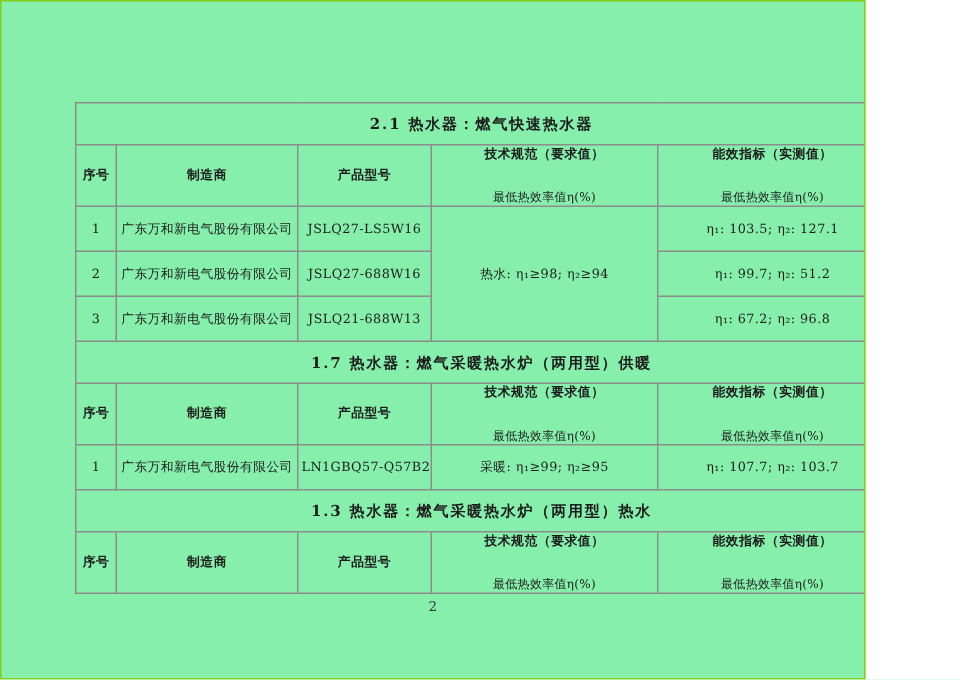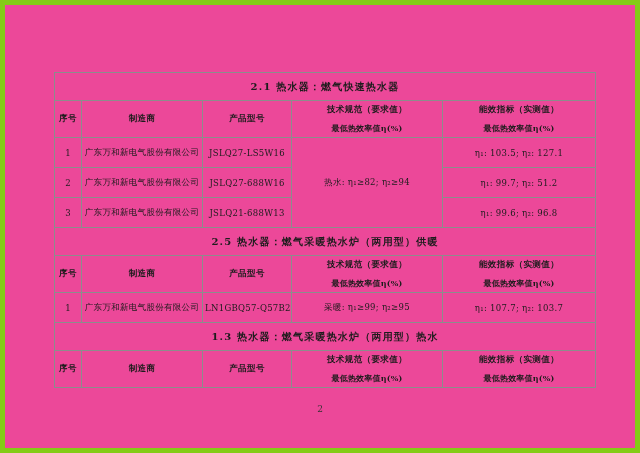--- a/index.html
+++ b/index.html
@@ -2,28 +2,28 @@
 <html><head>
 <meta charset="utf-8">
 <style>
   html, body {
     margin: 0;
     padding: 0;
     background: #ffffff;
   }
   .page {
     position: relative;
-    width: 640px;
+    width: 577px;
     height: 453px;
-    background: #ec4899;
+    background: #86efac;
     font-family: "DejaVu Serif", "Liberation Serif", serif;
     color: #1c1c1c;
     overflow: hidden;
     box-sizing: border-box;
-    border: 5px solid #84cc16;
+    border: 1px solid #84cc16;
   }
   table.report {
     position: absolute;
     left: 49px;
     top: 67px;
     width: 541px;
     border-collapse: collapse;
     table-layout: fixed;
   }
   table.report td {
@@ -41,22 +41,22 @@
     letter-spacing: 1.2px;
   }
   tr.header-row td {
     height: 36px;
     font-weight: bold;
     font-size: 8.5px;
     letter-spacing: 0.4px;
   }
   .header-sub {
     font-size: 8px;
-    font-weight: bold;
-    margin-top: 7px;
+    font-weight: normal;
+    margin-top: 17px;
     letter-spacing: 0.2px;
   }
   tr.data-row td {
     height: 29px;
     font-size: 8.5px;
     letter-spacing: 0.3px;
   }
   td.cjk-cell { font-size: 9px; letter-spacing: 0.6px; }
   .page-number {
     position: absolute;
@@ -96,38 +96,38 @@
       </td>
       <td>
         <div>能效指标（实测值）</div>
         <div class="header-sub">最低热效率值η(%)</div>
       </td>
     </tr>
     <tr class="data-row">
       <td>1</td>
       <td class="cjk-cell">广东万和新电气股份有限公司</td>
       <td>JSLQ27-LS5W16</td>
-      <td rowspan="3">热水: η₁≥82; η₂≥94</td>
+      <td rowspan="3">热水: η₁≥98; η₂≥94</td>
       <td>η₁: 103.5; η₂: 127.1</td>
     </tr>
     <tr class="data-row">
       <td>2</td>
       <td class="cjk-cell">广东万和新电气股份有限公司</td>
       <td>JSLQ27-688W16</td>
       <td>η₁: 99.7; η₂: 51.2</td>
     </tr>
     <tr class="data-row">
       <td>3</td>
       <td class="cjk-cell">广东万和新电气股份有限公司</td>
       <td>JSLQ21-688W13</td>
-      <td>η₁: 99.6; η₂: 96.8</td>
+      <td>η₁: 67.2; η₂: 96.8</td>
     </tr>
 
     <tr class="title-row">
-      <td colspan="5">2.5 热水器：燃气采暖热水炉（两用型）供暖</td>
+      <td colspan="5">1.7 热水器：燃气采暖热水炉（两用型）供暖</td>
     </tr>
     <tr class="header-row">
       <td>序号</td>
       <td>制造商</td>
       <td>产品型号</td>
       <td>
         <div>技术规范（要求值）</div>
         <div class="header-sub">最低热效率值η(%)</div>
       </td>
       <td>

